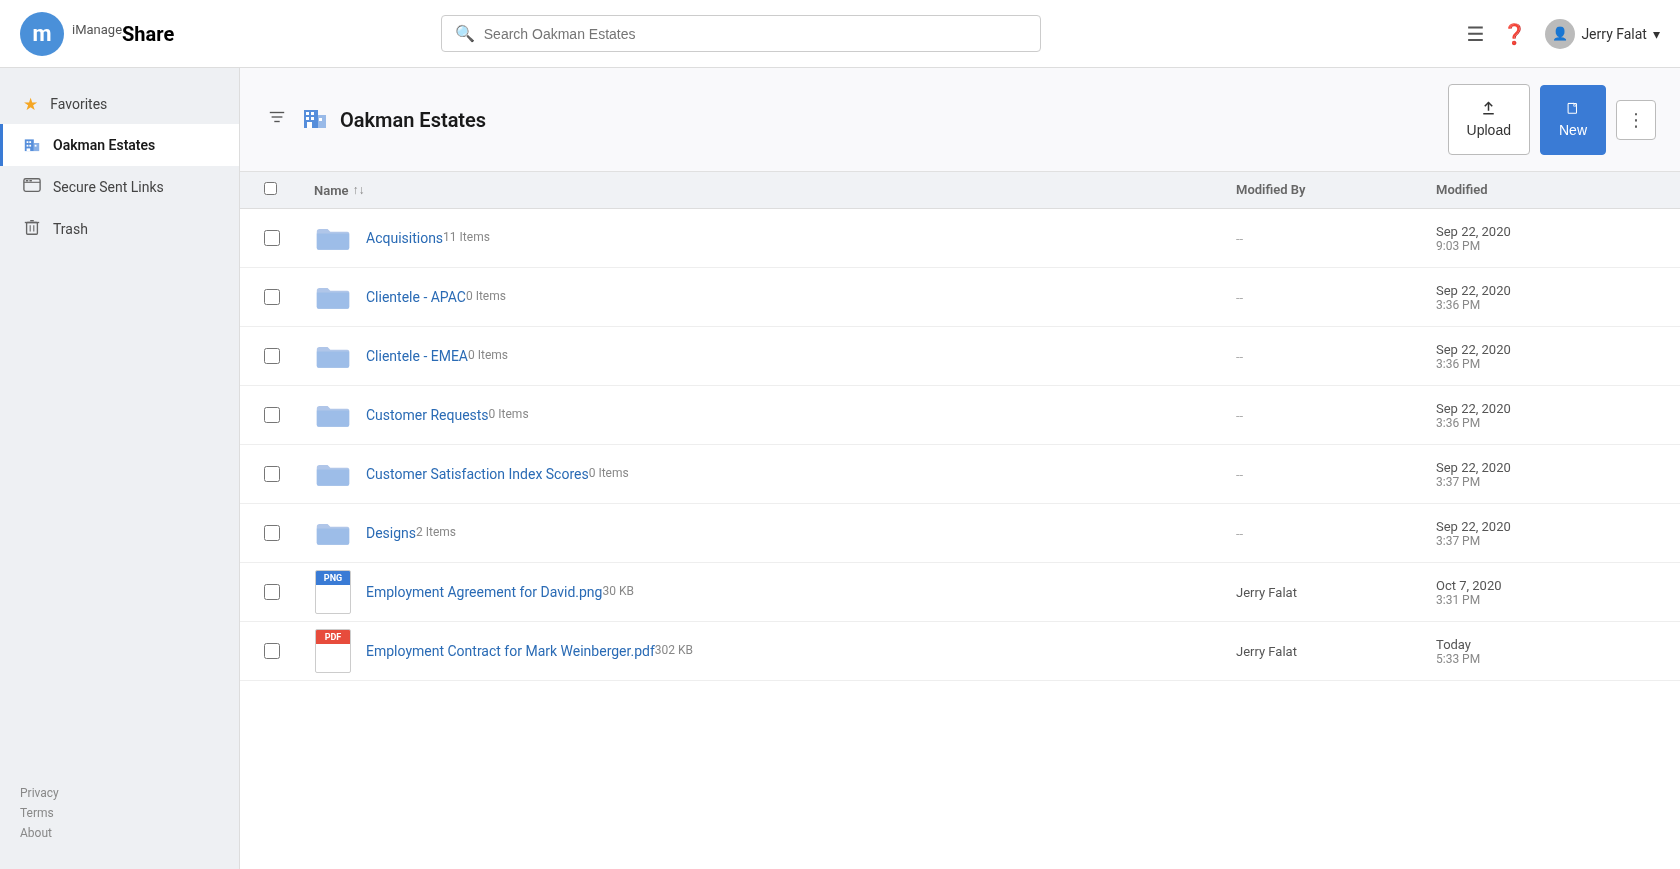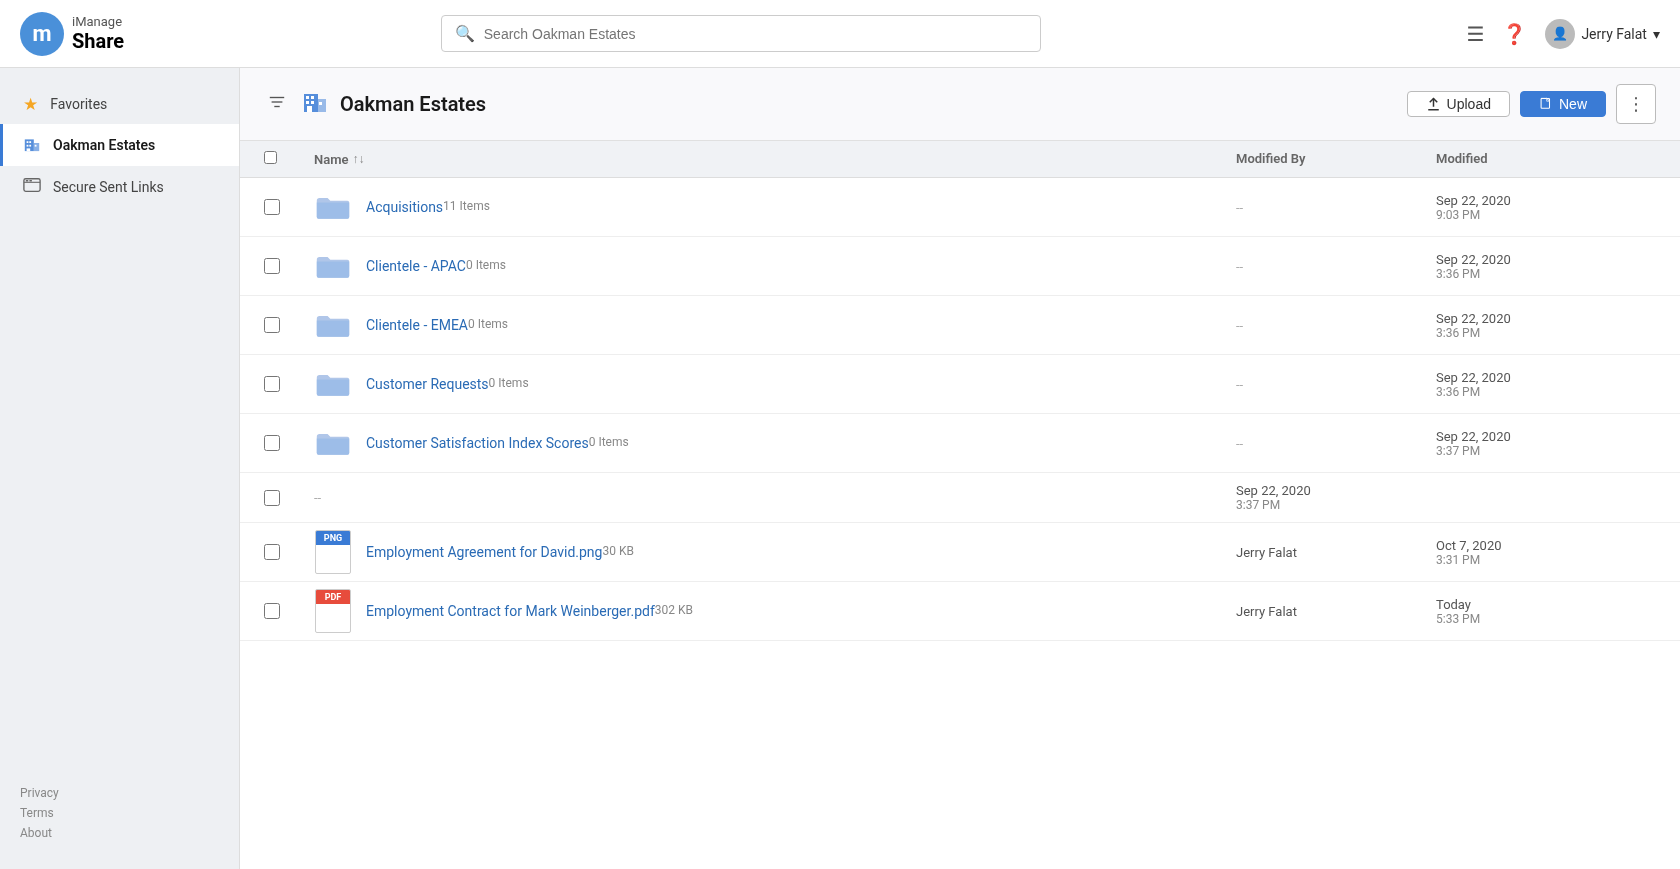--- a/index.html
+++ b/index.html
@@ -9,21 +9,21 @@
     .top-header {
       display: flex; align-items: center; background: #fff; height: 68px;
       padding: 0 20px; border-bottom: 1px solid #ddd; flex-shrink: 0; gap: 16px;
     }
     .logo-area { display: flex; align-items: center; gap: 8px; min-width: 200px; }
     .logo-circle {
       width: 44px; height: 44px; border-radius: 50%; background: #4a90d9;
       display: flex; align-items: center; justify-content: center;
       color: #fff; font-size: 22px; font-weight: bold;
     }
-    .logo-text { display: flex; flex-direction: column; line-height: 1.1; }
+    .logo-text { display: flex; flex-direction: row; line-height: 1.1; }
     .logo-text-top { color: #555; font-size: 13px; }
     .logo-text-bottom { color: #000000; font-size: 20px; font-weight: bold; }
 
     .search-bar {
       flex: 1; max-width: 600px; margin: 0 auto;
       display: flex; align-items: center;
       border: 1px solid #ccc; border-radius: 4px;
       padding: 8px 14px; background: #fff; gap: 8px;
     }
     .search-bar input {
@@ -72,21 +72,21 @@
       margin-right: 12px; color: #555; background: none; border: none;
       cursor: pointer; font-size: 18px; padding: 4px;
     }
     .breadcrumb-area { display: flex; align-items: center; gap: 10px; }
     .breadcrumb-icon { color: #3a7bd5; font-size: 24px; }
     .page-title { font-size: 20px; font-weight: 600; color: #1a1a1a; }
 
     .content-actions { display: flex; align-items: center; gap: 10px; margin-left: auto; }
     .btn-upload, .btn-new {
       display: flex; align-items: center; gap: 6px;
-      padding: 4px 18px; border-radius: 4px; cursor: pointer; font-size: 14px; font-weight: 500;
+      padding: 16px 18px; border-radius: 4px; cursor: pointer; font-size: 14px; font-weight: 500; flex-direction: column;
     }
     .btn-upload {
       background: #fff; border: 1px solid #bbb; color: #333;
     }
     .btn-new {
       background: #3a7bd5; border: 1px solid #3a7bd5; color: #fff;
     }
     .btn-more {
       background: #fff; border: 1px solid #bbb; color: #555;
       padding: 8px 10px; border-radius: 4px; cursor: pointer; font-size: 18px;
@@ -207,20 +207,32 @@
     <div class="sidebar-item">
       <span class="sidebar-icon">
         <svg width="18" height="18" viewBox="0 0 20 20" fill="none" xmlns="http://www.w3.org/2000/svg">
           <rect x="1" y="3" width="18" height="14" rx="2" stroke="#666" stroke-width="1.5" fill="none"></rect>
           <line x1="1" y1="7" x2="19" y2="7" stroke="#666" stroke-width="1.2"></line>
           <rect x="3" y="4.5" width="3" height="1.5" rx="0.5" fill="#666"></rect>
           <rect x="7" y="4.5" width="3" height="1.5" rx="0.5" fill="#666"></rect>
         </svg>
       </span>
       <span>Secure Sent Links</span>
+    </div>
+    <div class="sidebar-item">
+      <span class="sidebar-icon">
+        <svg width="18" height="18" viewBox="0 0 20 20" fill="none" xmlns="http://www.w3.org/2000/svg">
+          <rect x="4" y="5" width="12" height="13" rx="1" stroke="#666" stroke-width="1.5" fill="none"></rect>
+          <line x1="2" y1="5" x2="18" y2="5" stroke="#666" stroke-width="1.5"></line>
+          <line x1="8" y1="3" x2="12" y2="3" stroke="#666" stroke-width="1.5"></line>
+          <line x1="8" y1="8" x2="8" y2="15" stroke="#666" stroke-width="1.2"></line>
+          <line x1="12" y1="8" x2="12" y2="15" stroke="#666" stroke-width="1.2"></line>
+        </svg>
+      </span>
+      <span>Trash</span>
     </div>
 
     <div class="sidebar-footer">
       <a href="#">Privacy</a>
       <a href="#">Terms</a>
       <a href="#">About</a>
     </div>
   </div>
 
   <div class="content-area">
@@ -392,20 +404,32 @@
     <div class="row-modified-by"><span class="dash-text">--</span></div>
     <div class="row-modified">
       <div>Sep 22, 2020</div>
       <div style="color:#888; font-size:12px;">3:37 PM</div>
     </div>
   </div>
           <div class="table-row">
     <div class="row-checkbox">
       <input type="checkbox" style="">
     </div>
+    <div class="row-name-cell">
+      <div class="file-icon">
+      <svg class="folder-svg" viewBox="0 0 40 30" fill="none" xmlns="http://www.w3.org/2000/svg">
+        <path d="M2 8 Q2 5 5 5 L14 5 L17 8 L36 8 Q38 8 38 10 L38 26 Q38 28 36 28 L4 28 Q2 28 2 26 Z" fill="#8faee0" opacity="0.7"></path>
+        <path d="M2 10 L38 10 L38 26 Q38 28 36 28 L4 28 Q2 28 2 26 Z" fill="#9dbde8"></path>
+      </svg>
+    </div>
+      <div class="row-name">
+        <span class="row-name-text">Designs</span>
+        <span class="row-sub">2 Items</span>
+      </div>
+    </div>
     <div class="row-modified-by"><span class="dash-text">--</span></div>
     <div class="row-modified">
       <div>Sep 22, 2020</div>
       <div style="color:#888; font-size:12px;">3:37 PM</div>
     </div>
   </div>
           <div class="table-row">
     <div class="row-checkbox">
       <input type="checkbox" style="">
     </div>

